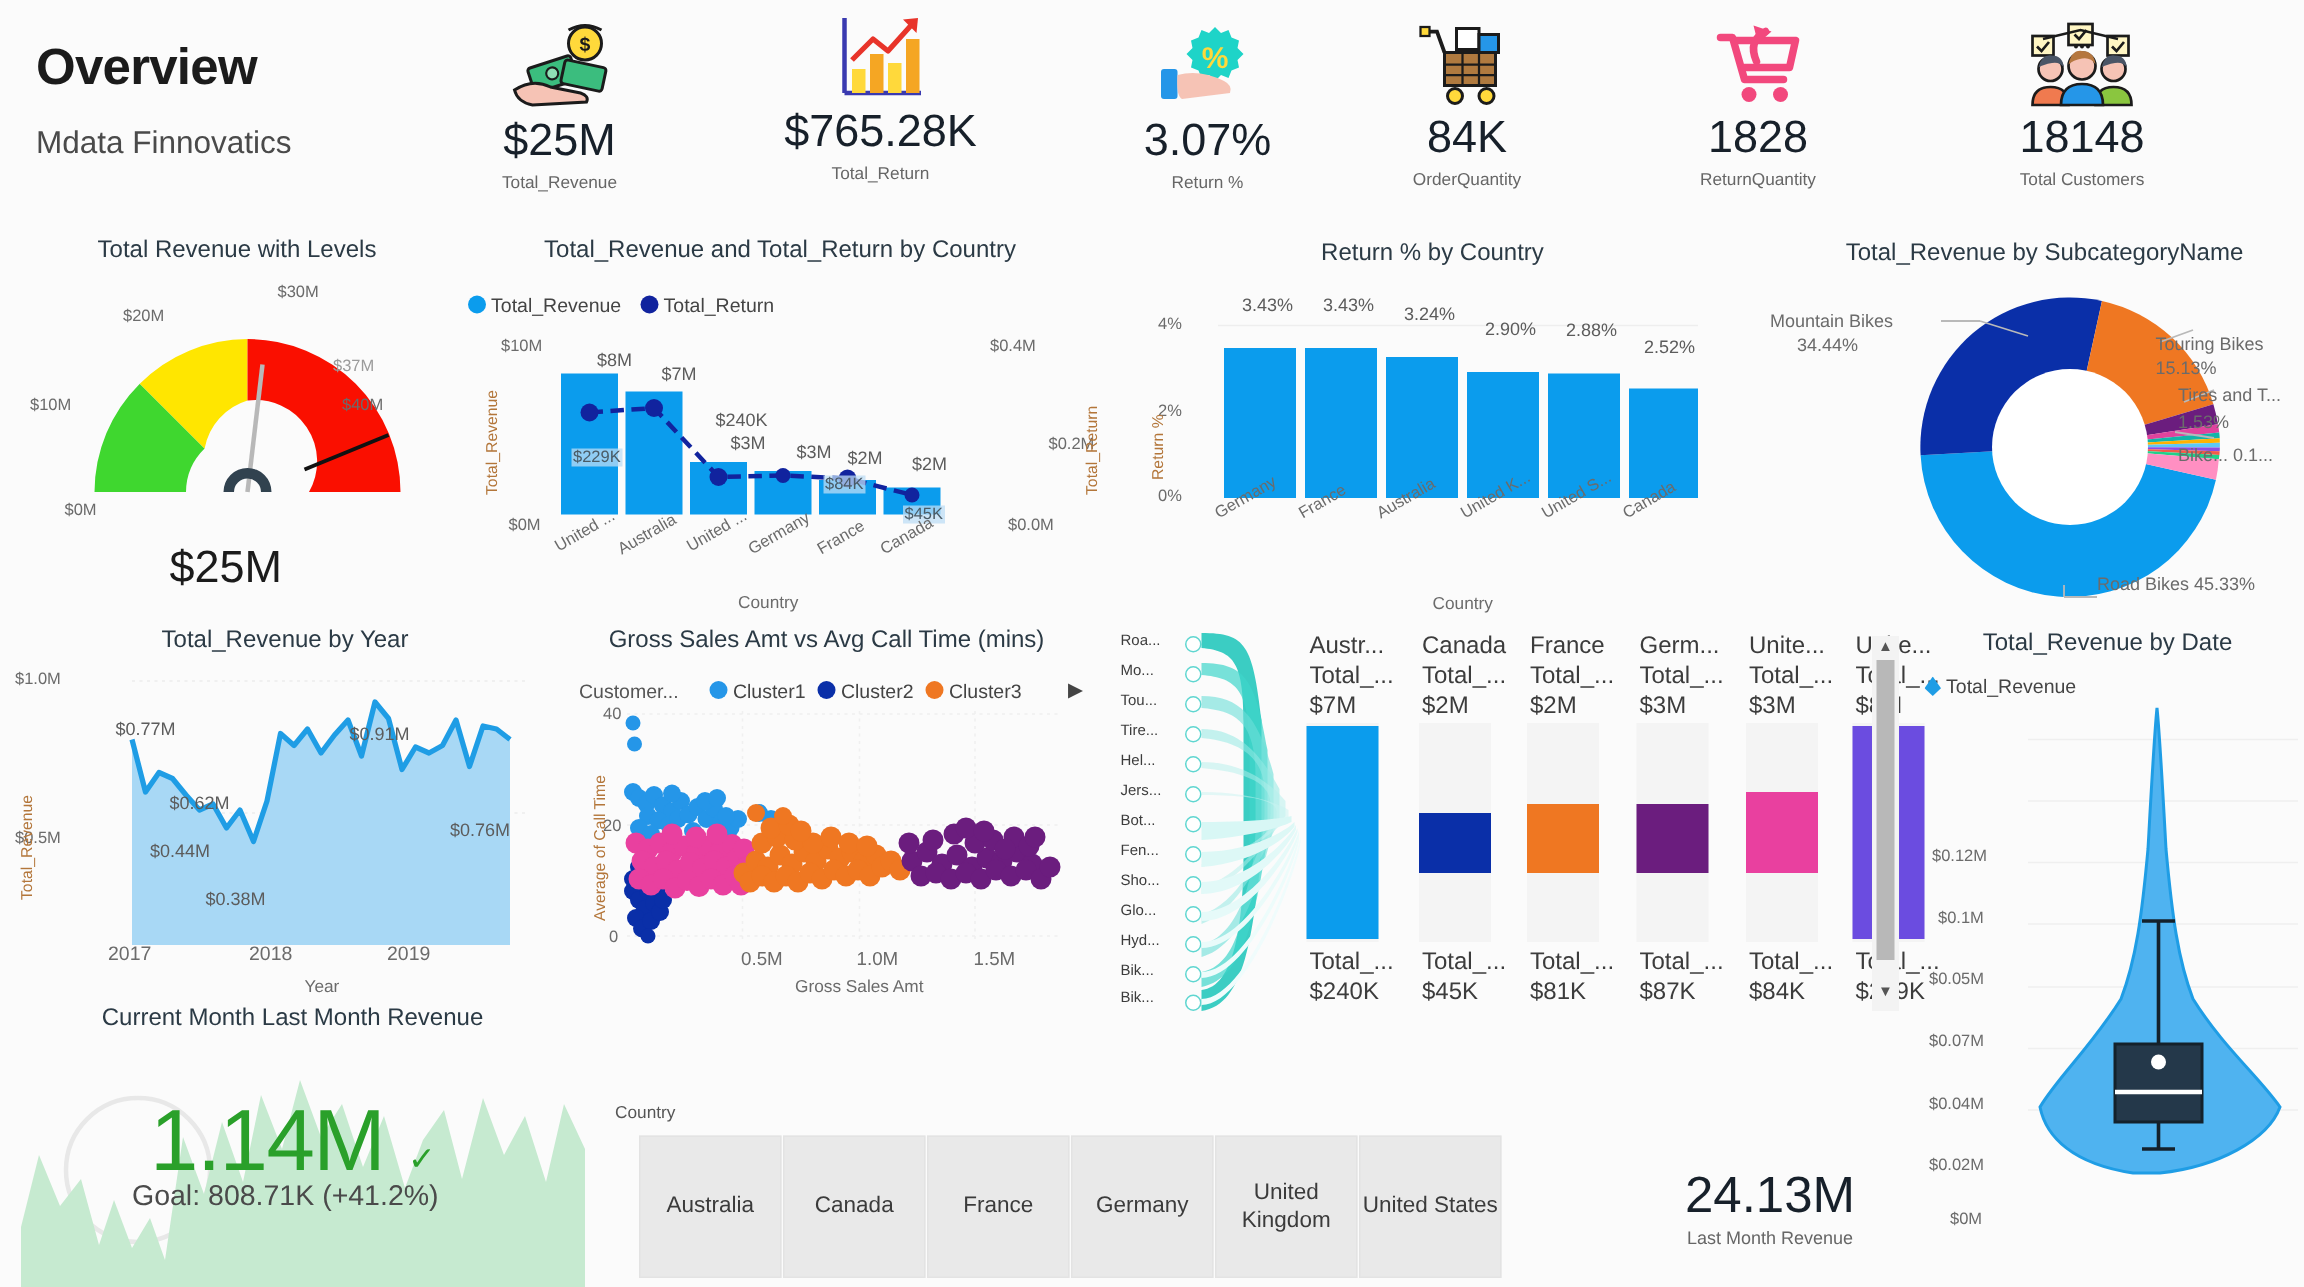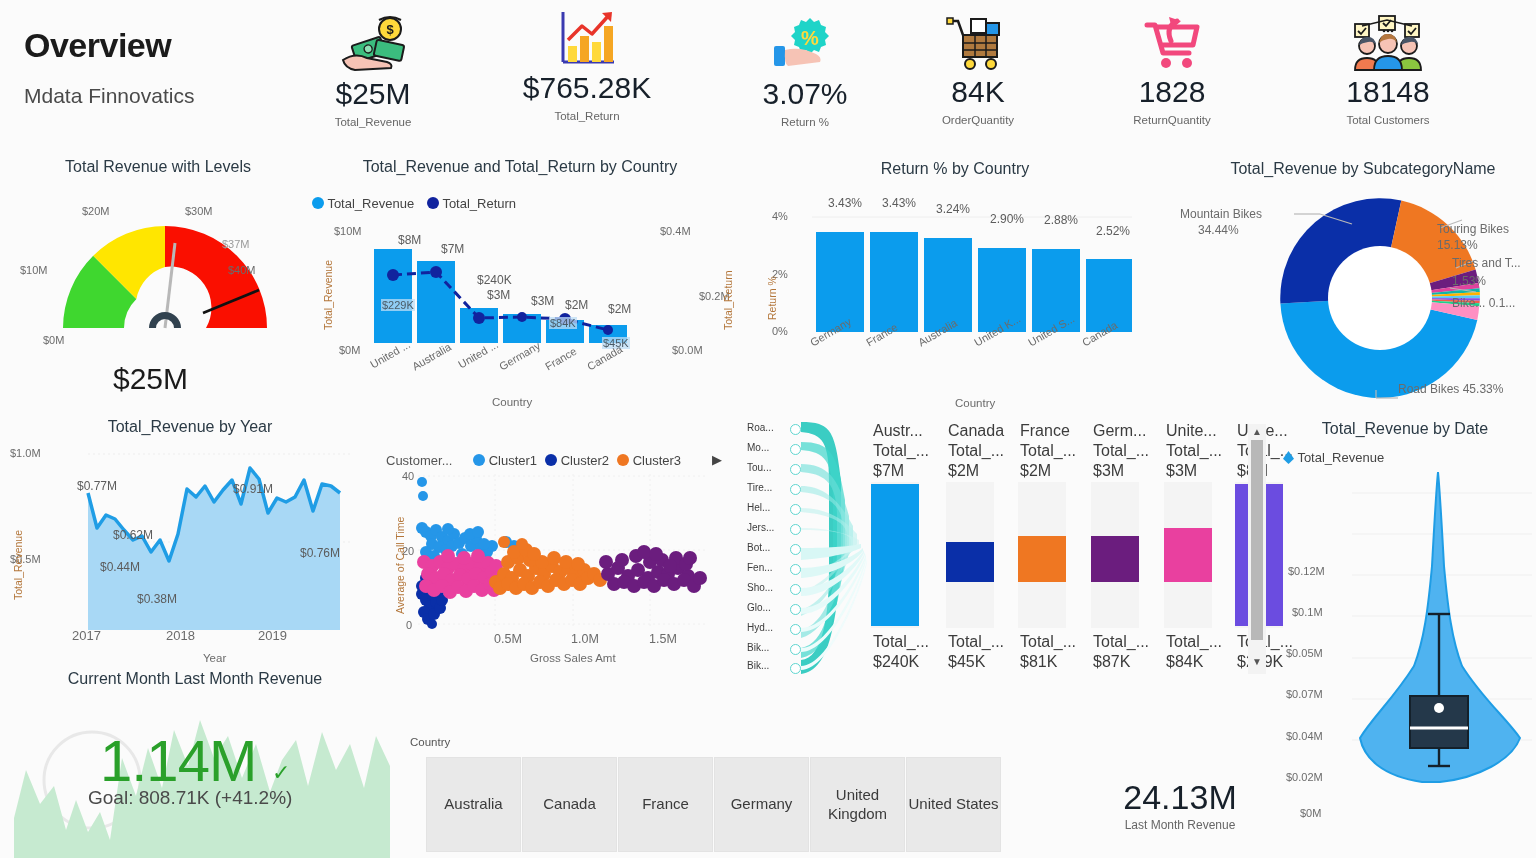--- a/index.html
+++ b/index.html
@@ -202,21 +202,21 @@
 
       <line x1="163" y1="113" x2="219" y2="90" stroke="#111" stroke-width="2.6"></line>
 
       <line x1="125" y1="128" x2="135" y2="43" stroke="#b8b8b8" stroke-width="3"></line>
       <path d="M109 128 a16 16 0 0 1 32 0 l-7 0 a9 9 0 0 0 -18 0 Z" fill="#31424f"></path>
     </svg>
   </div>
   <div class="ax" style="left:43px;  top:334px;">$0M</div>
   <div class="ax" style="left:20px;  top:264px;">$10M</div>
   <div class="ax" style="left:82px;  top:205px;">$20M</div>
-  <div class="ax" style="left:185px; top:205px;text-align:center;">$30M</div>
+  <div class="ax" style="left:185px; top:189px;text-align:center;">$30M</div>
   <div class="ax" style="left:228px; top:264px;">$40M</div>
   <div class="ax" style="left:222px; top:238px; color:#9b9b9b;">$37M</div>
   <div class="gauge-val" style="left:113px; top:362px;">$25M</div>
 
   <div class="ptitle" style="left:318px; top:158px; width:404px;">Total_Revenue and Total_Return by Country</div>
   <div class="lgd" style="left:312px; top:196px;">
     <span class="ldot" style="background:#0b9ced"></span>
     <span>Total_Revenue</span>
   </div>
   <div class="lgd" style="left:427px; top:196px;">
@@ -359,20 +359,21 @@
   <div class="dl" style="left:113px; top:528px;">$0.62M</div>
   <div class="dl" style="left:100px; top:560px;">$0.44M</div>
   <div class="dl" style="left:137px; top:592px;">$0.38M</div>
   <div class="dl" style="left:233px; top:482px;">$0.91M</div>
   <div class="dl" style="left:300px; top:546px;">$0.76M</div>
   <div class="ax" style="left:72px;  top:628px; font-size:13px;">2017</div>
   <div class="ax" style="left:166px; top:628px; font-size:13px;">2018</div>
   <div class="ax" style="left:258px; top:628px; font-size:13px;">2019</div>
   <div class="ax" style="left:203px; top:652px; font-size:11.5px;">Year</div>
 
+  <div class="ptitle" style="left:378px; top:418px; width:346px;">Gross Sales Amt vs Avg Call Time (mins)</div>
   <div class="lgd" style="left:386px; top:453px; color:#555;">Customer...</div>
   <div class="lgd" style="left:473px; top:453px;">
     <span class="ldot" style="background:#2596e8"></span>
     <span>Cluster1</span>
   </div>
   <div class="lgd" style="left:545px; top:453px;">
     <span class="ldot" style="background:#0a2fa8"></span>
     <span>Cluster2</span>
   </div>
   <div class="lgd" style="left:617px; top:453px;">

